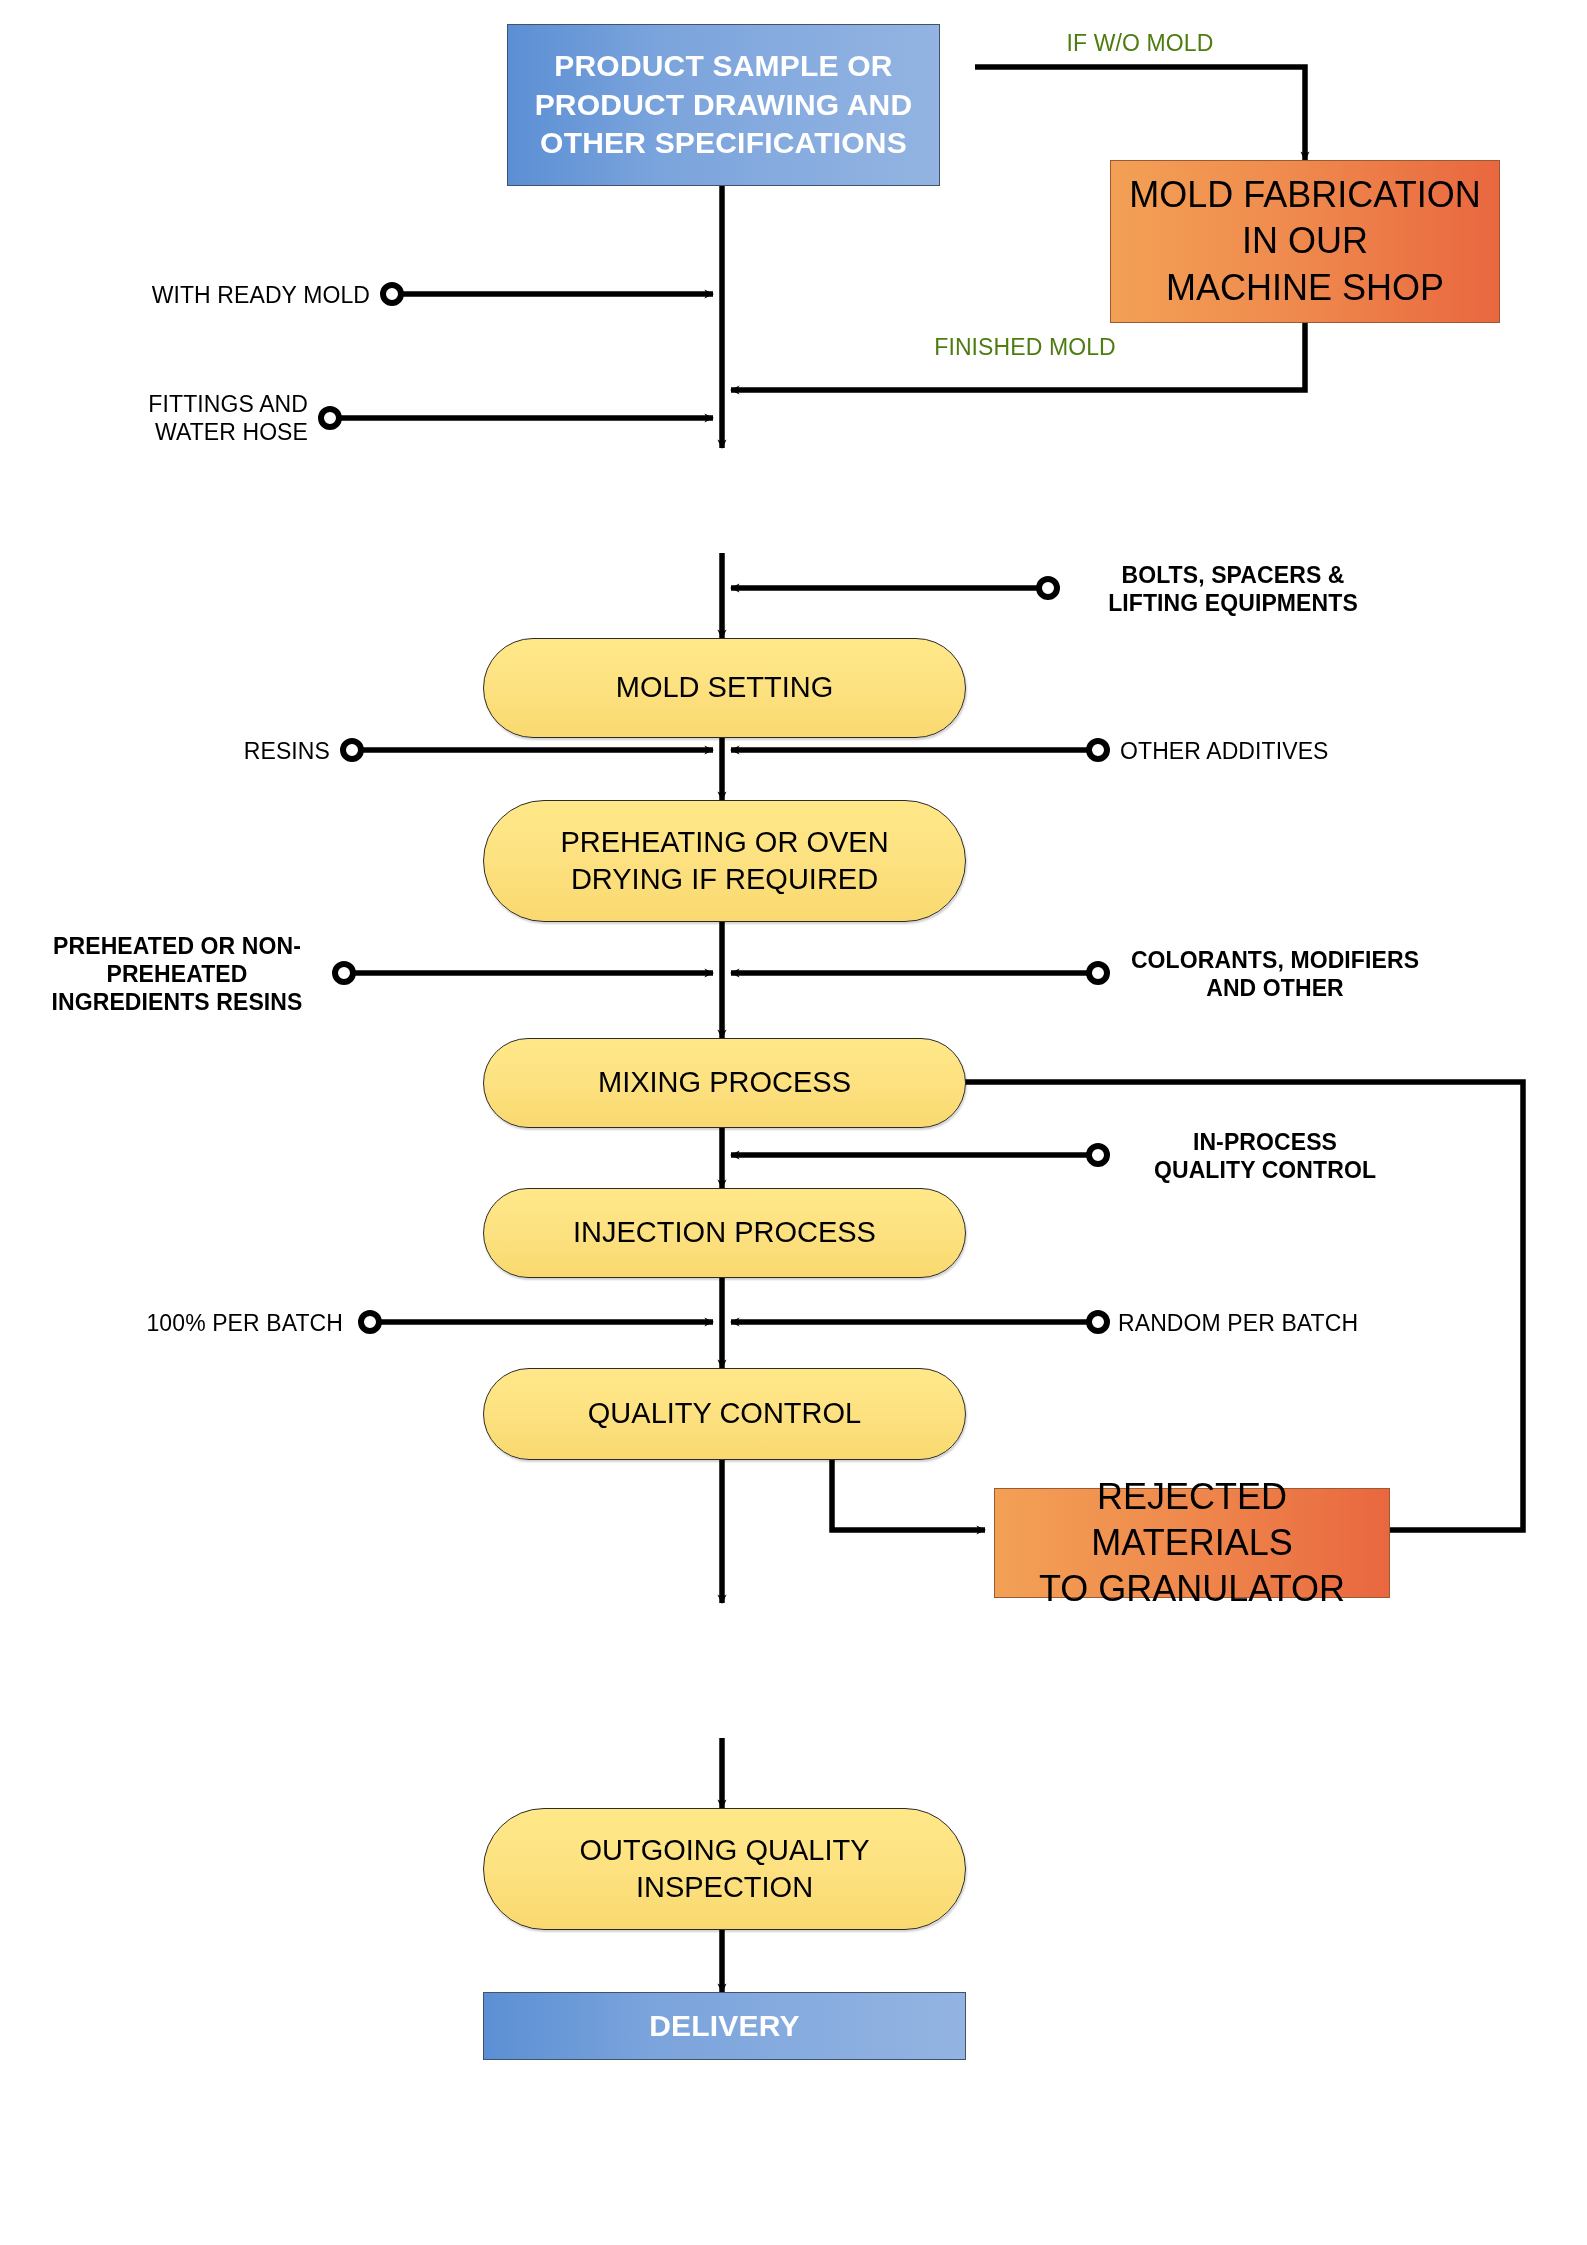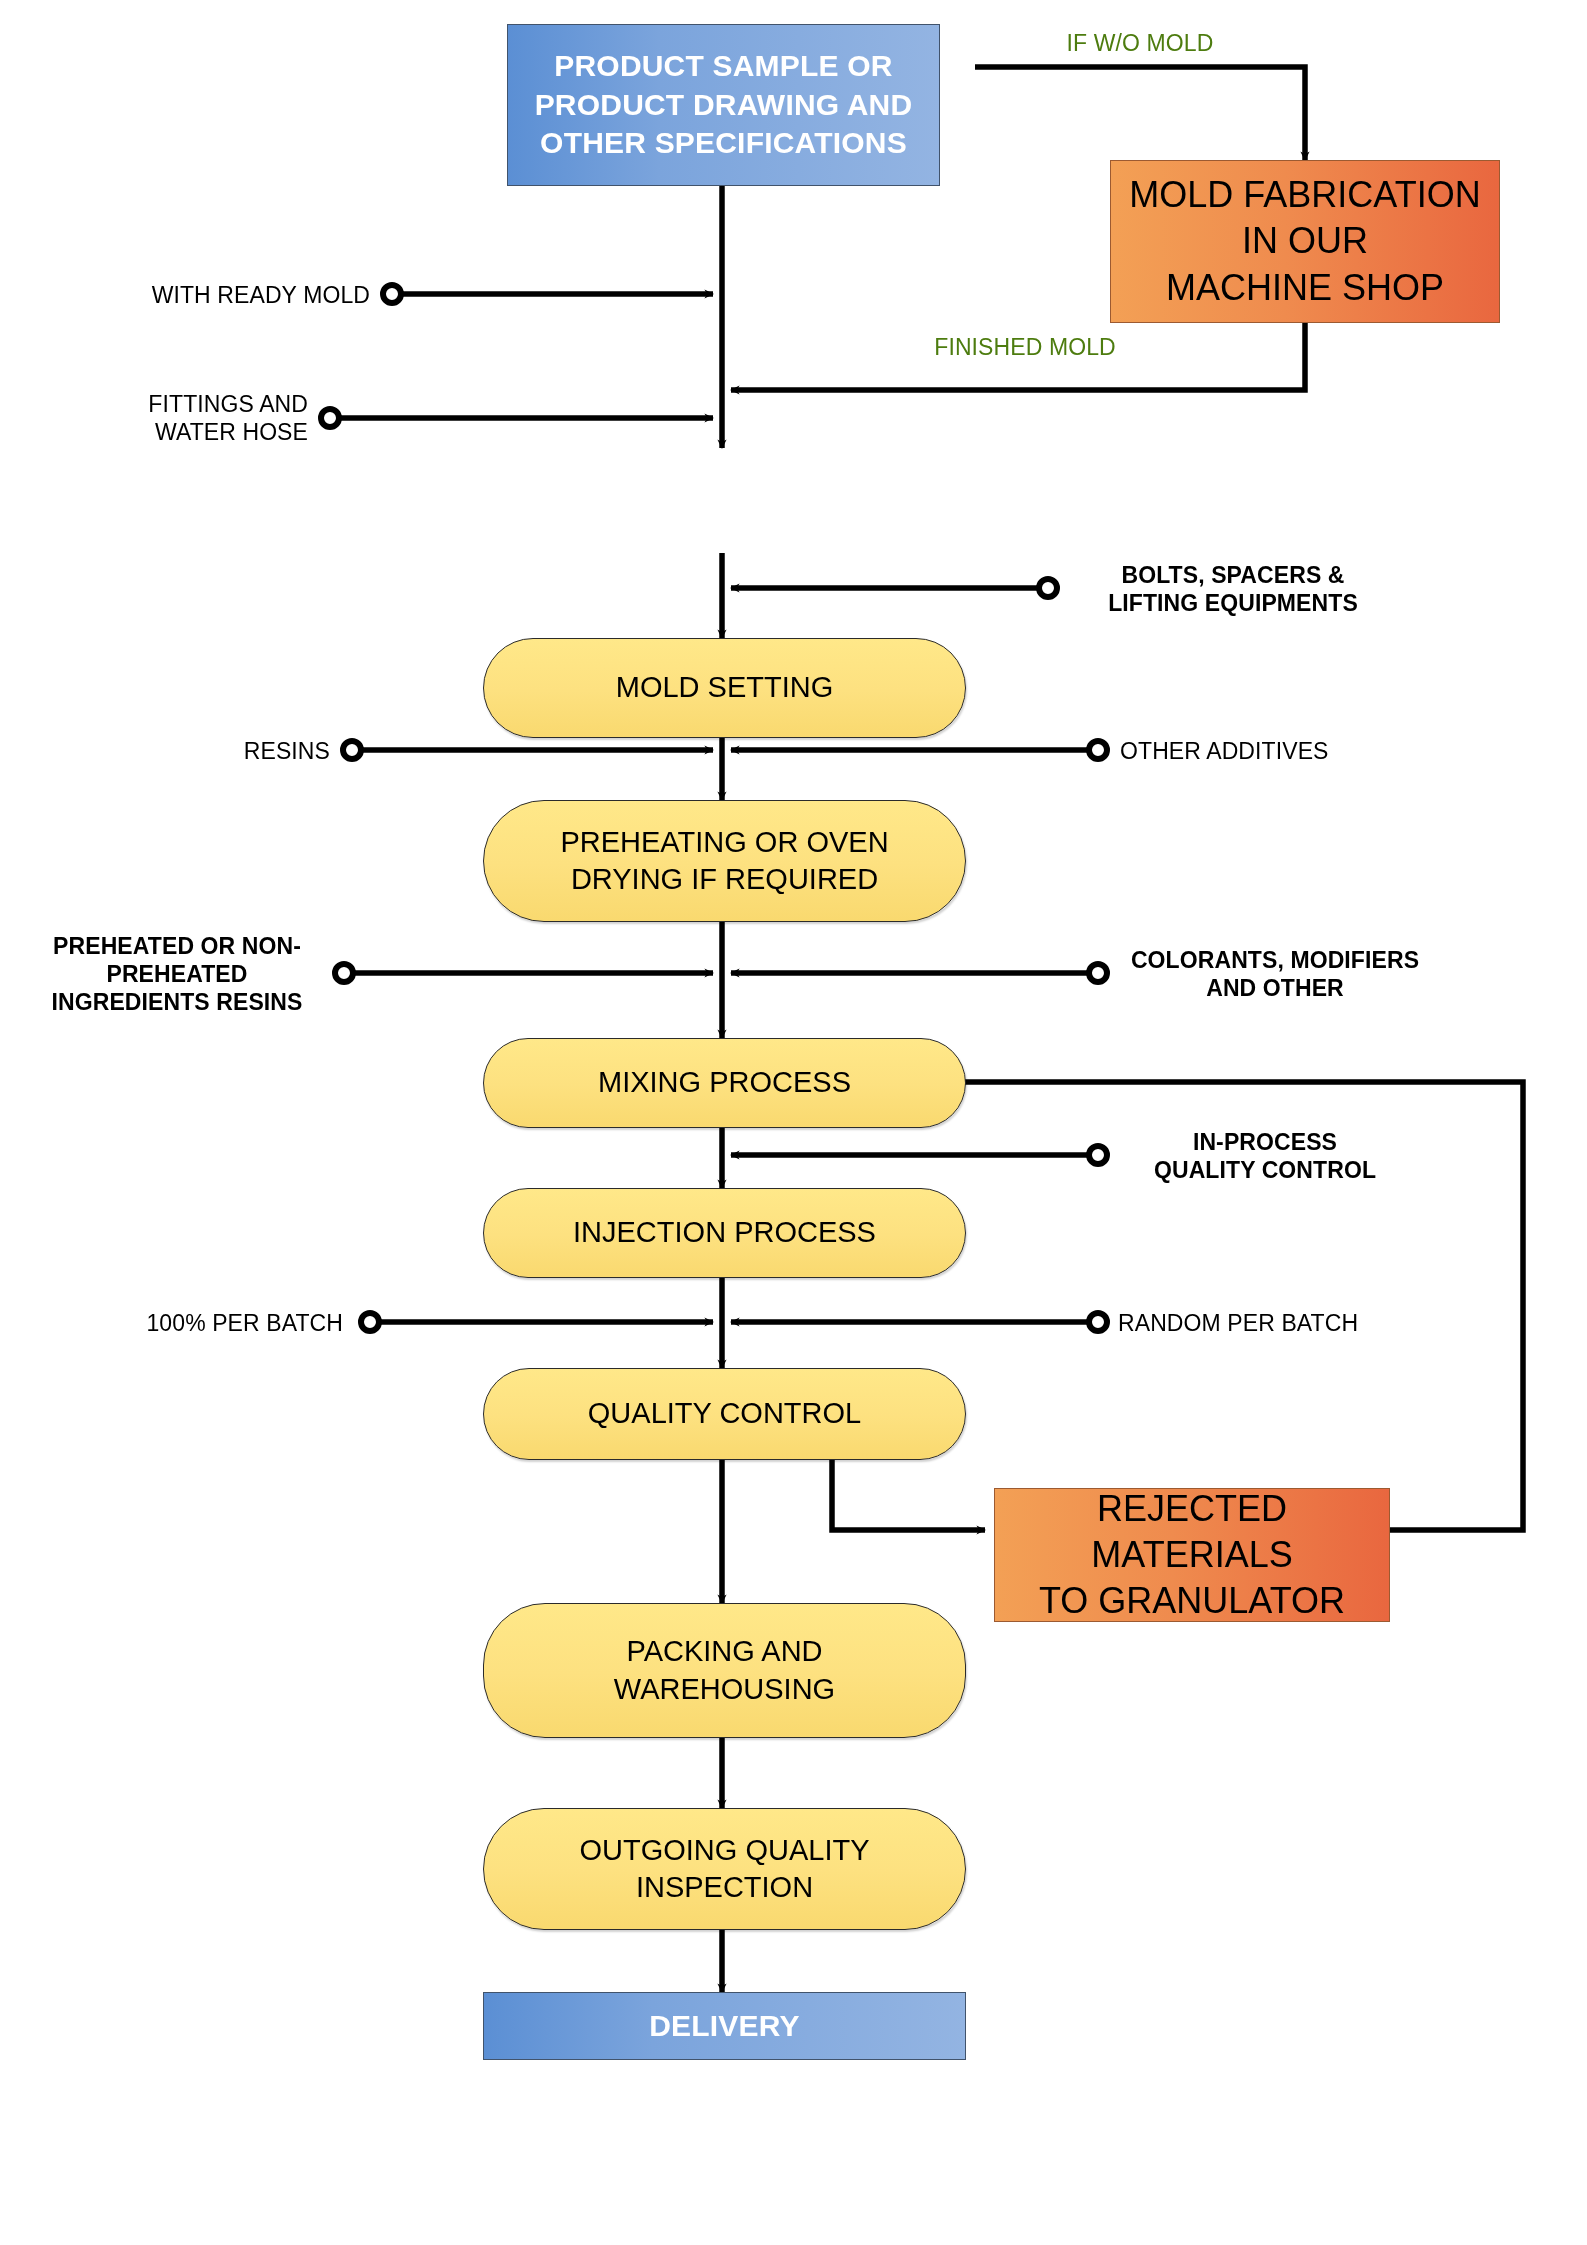--- a/index.html
+++ b/index.html
@@ -171,25 +171,23 @@
 
   <div class="node process" style="left:483px; top:1038px; width:483px; height:90px;">MIXING PROCESS</div>
 
   <div class="node process" style="left:483px; top:800px; width:483px; height:122px;">PREHEATING OR OVEN
 DRYING IF REQUIRED</div>
 
   <div class="node process" style="left:483px; top:1188px; width:483px; height:90px;">INJECTION PROCESS</div>
 
   <div class="node process" style="left:483px; top:1368px; width:483px; height:92px;">QUALITY CONTROL</div>
 
-  <div class="node aux" style="left:994px; top:1488px; width:396px; height:134px;">REJECTED MATERIALS
+  <div class="node aux" style="left:994px; top:1488px; width:396px; height:110px;">REJECTED MATERIALS
 TO GRANULATOR</div>
 
-  <div class="node process" style="left:483px; top:1603px; width:483px; height:135px;">PACKING AND
-WAREHOUSING</div>
 
   <div class="node process" style="left:483px; top:1808px; width:483px; height:122px;">OUTGOING QUALITY
 INSPECTION</div>
 
   <div class="node terminal" style="left:483px; top:1992px; width:483px; height:68px;">DELIVERY</div>
 
   <div class="edge-label" style="left:1010px; top:30px; width:260px;">IF W/O MOLD</div>
 
   <div class="edge-label" style="left:880px; top:334px; width:290px;">FINISHED MOLD</div>
 

